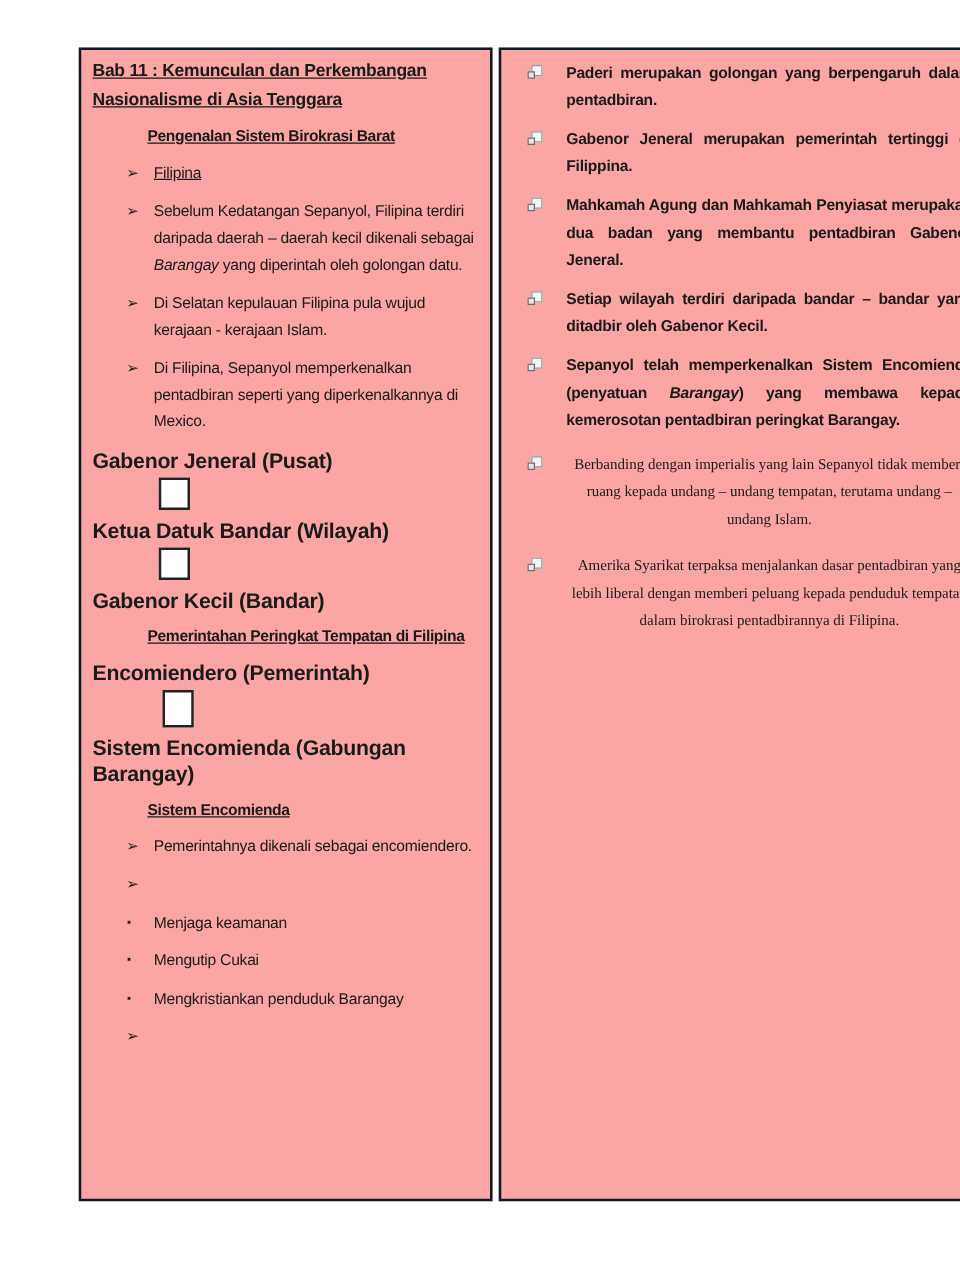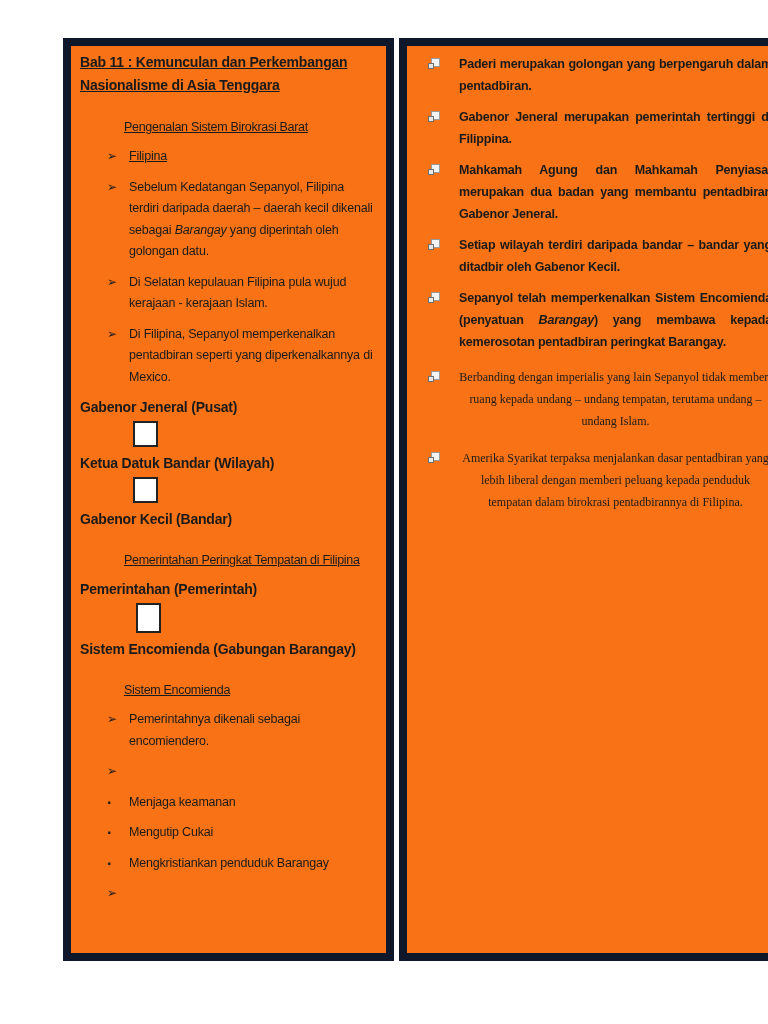--- a/index.html
+++ b/index.html
@@ -13,22 +13,22 @@
     position: relative;
     font-family: "Liberation Sans", sans-serif;
     color: #1a1a1a;
     -webkit-font-smoothing: antialiased;
   }
   .panel {
     position: absolute;
     top: 38px;
     height: 923px;
     box-sizing: border-box;
-    background: #f97316;
-    border: 8px solid #0f172a;
+    background: #fca5a5;
+    border: 2px solid #0f172a;
     overflow: hidden;
   }
   .panel-left {
     left: 63px;
     width: 331px;
     padding: 5px 12px 6px 9px;
   }
   .panel-right {
     left: 399px;
     width: 382px;
@@ -39,24 +39,24 @@
     font-size: 14px;
     font-weight: 700;
     line-height: 23px;
     letter-spacing: -0.2px;
     margin: 0 0 7px 0;
   }
   .block { display: block; }
   .u { text-decoration: underline; }
   .sec-heading {
     font-size: 12.5px;
-    font-weight: 400;
+    font-weight: 700;
     letter-spacing: -0.3px;
     line-height: 21px;
-    margin: 20px 0 8px 0;
+    margin: 8px 0 8px 0;
     text-decoration: underline;
     padding-left: 44px;
   }
   .bullet {
     display: flex;
     align-items: flex-start;
     margin: 0 0 9px 0;
   }
   .bullet .bicon {
     flex: 0 0 22px;
@@ -70,21 +70,21 @@
     font-weight: 700;
   }
   .bullet .btext {
     flex: 1;
     font-size: 12.5px;
     font-weight: 400;
     letter-spacing: -0.2px;
     line-height: 21.5px;
   }
   .org-label {
-    font-size: 14px;
+    font-size: 17px;
     font-weight: 700;
     letter-spacing: -0.2px;
     line-height: 21px;
     margin: 4px 0 2px 0;
   }
   .flow-box {
     width: 25px;
     height: 26px;
     box-sizing: border-box;
     border: 2px solid #222222;
@@ -180,21 +180,21 @@
     <div class="org-label">Gabenor Jeneral (Pusat)</div>
     <div class="flow-box"></div>
 
     <div class="org-label">Ketua Datuk Bandar (Wilayah)</div>
     <div class="flow-box"></div>
 
     <div class="org-label">Gabenor Kecil (Bandar)</div>
 
     <h2 class="sec-heading">Pemerintahan Peringkat Tempatan di Filipina</h2>
 
-    <div class="org-label">Pemerintahan (Pemerintah)</div>
+    <div class="org-label">Encomiendero (Pemerintah)</div>
     <div class="flow-box tall"></div>
 
     <div class="org-label">Sistem Encomienda (Gabungan Barangay)</div>
 
     <h2 class="sec-heading">Sistem Encomienda</h2>
 
     <div class="bullet">
       <span class="bicon">➢</span>
       <span class="btext">Pemerintahnya dikenali sebagai encomiendero.</span>
     </div>

